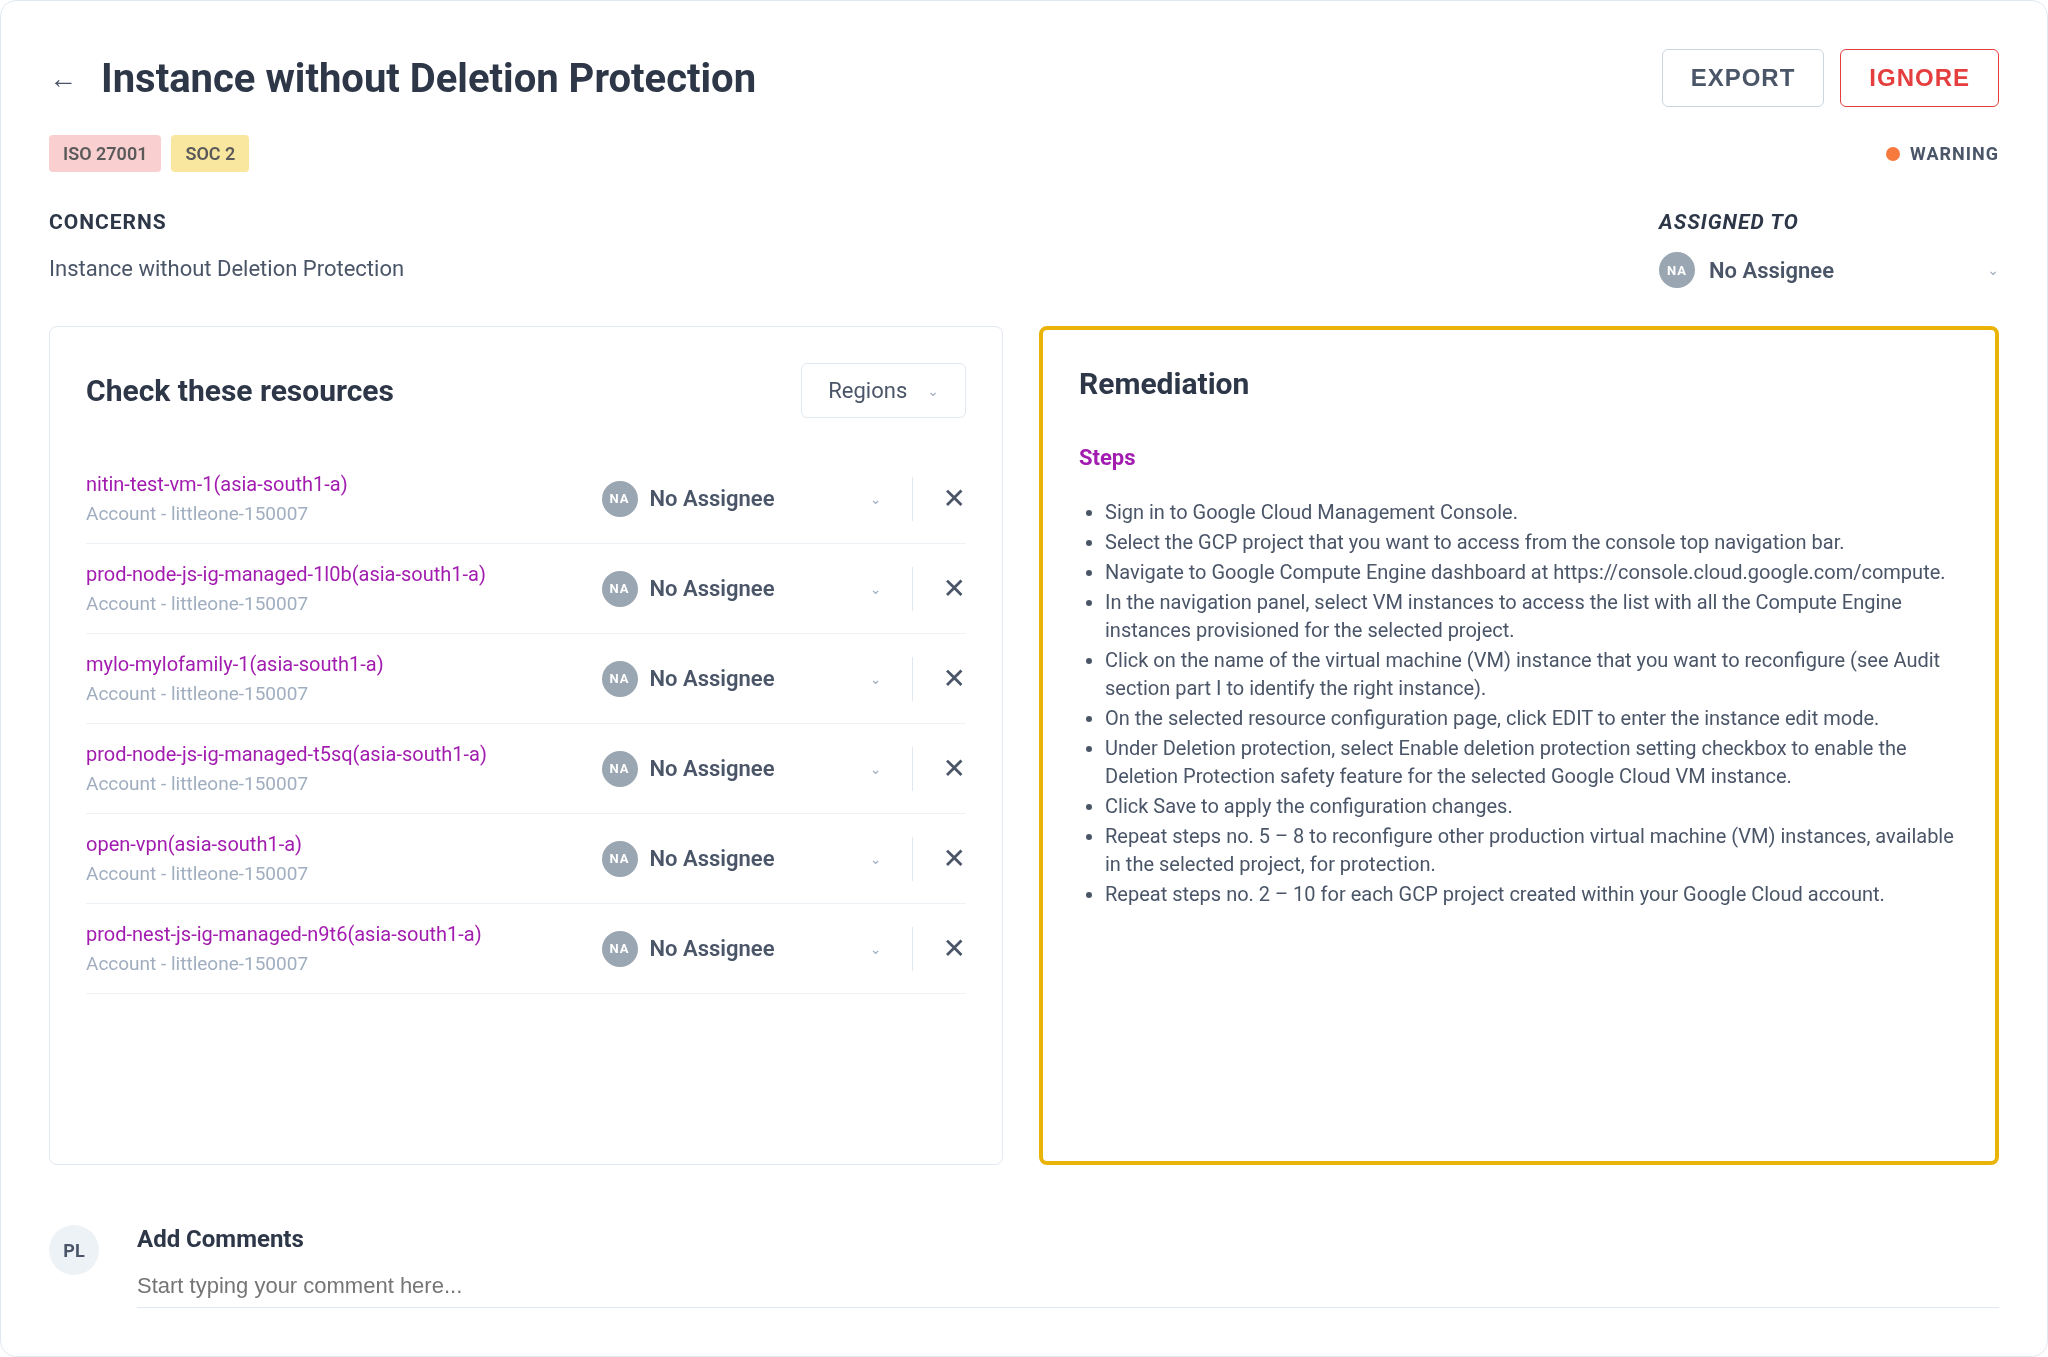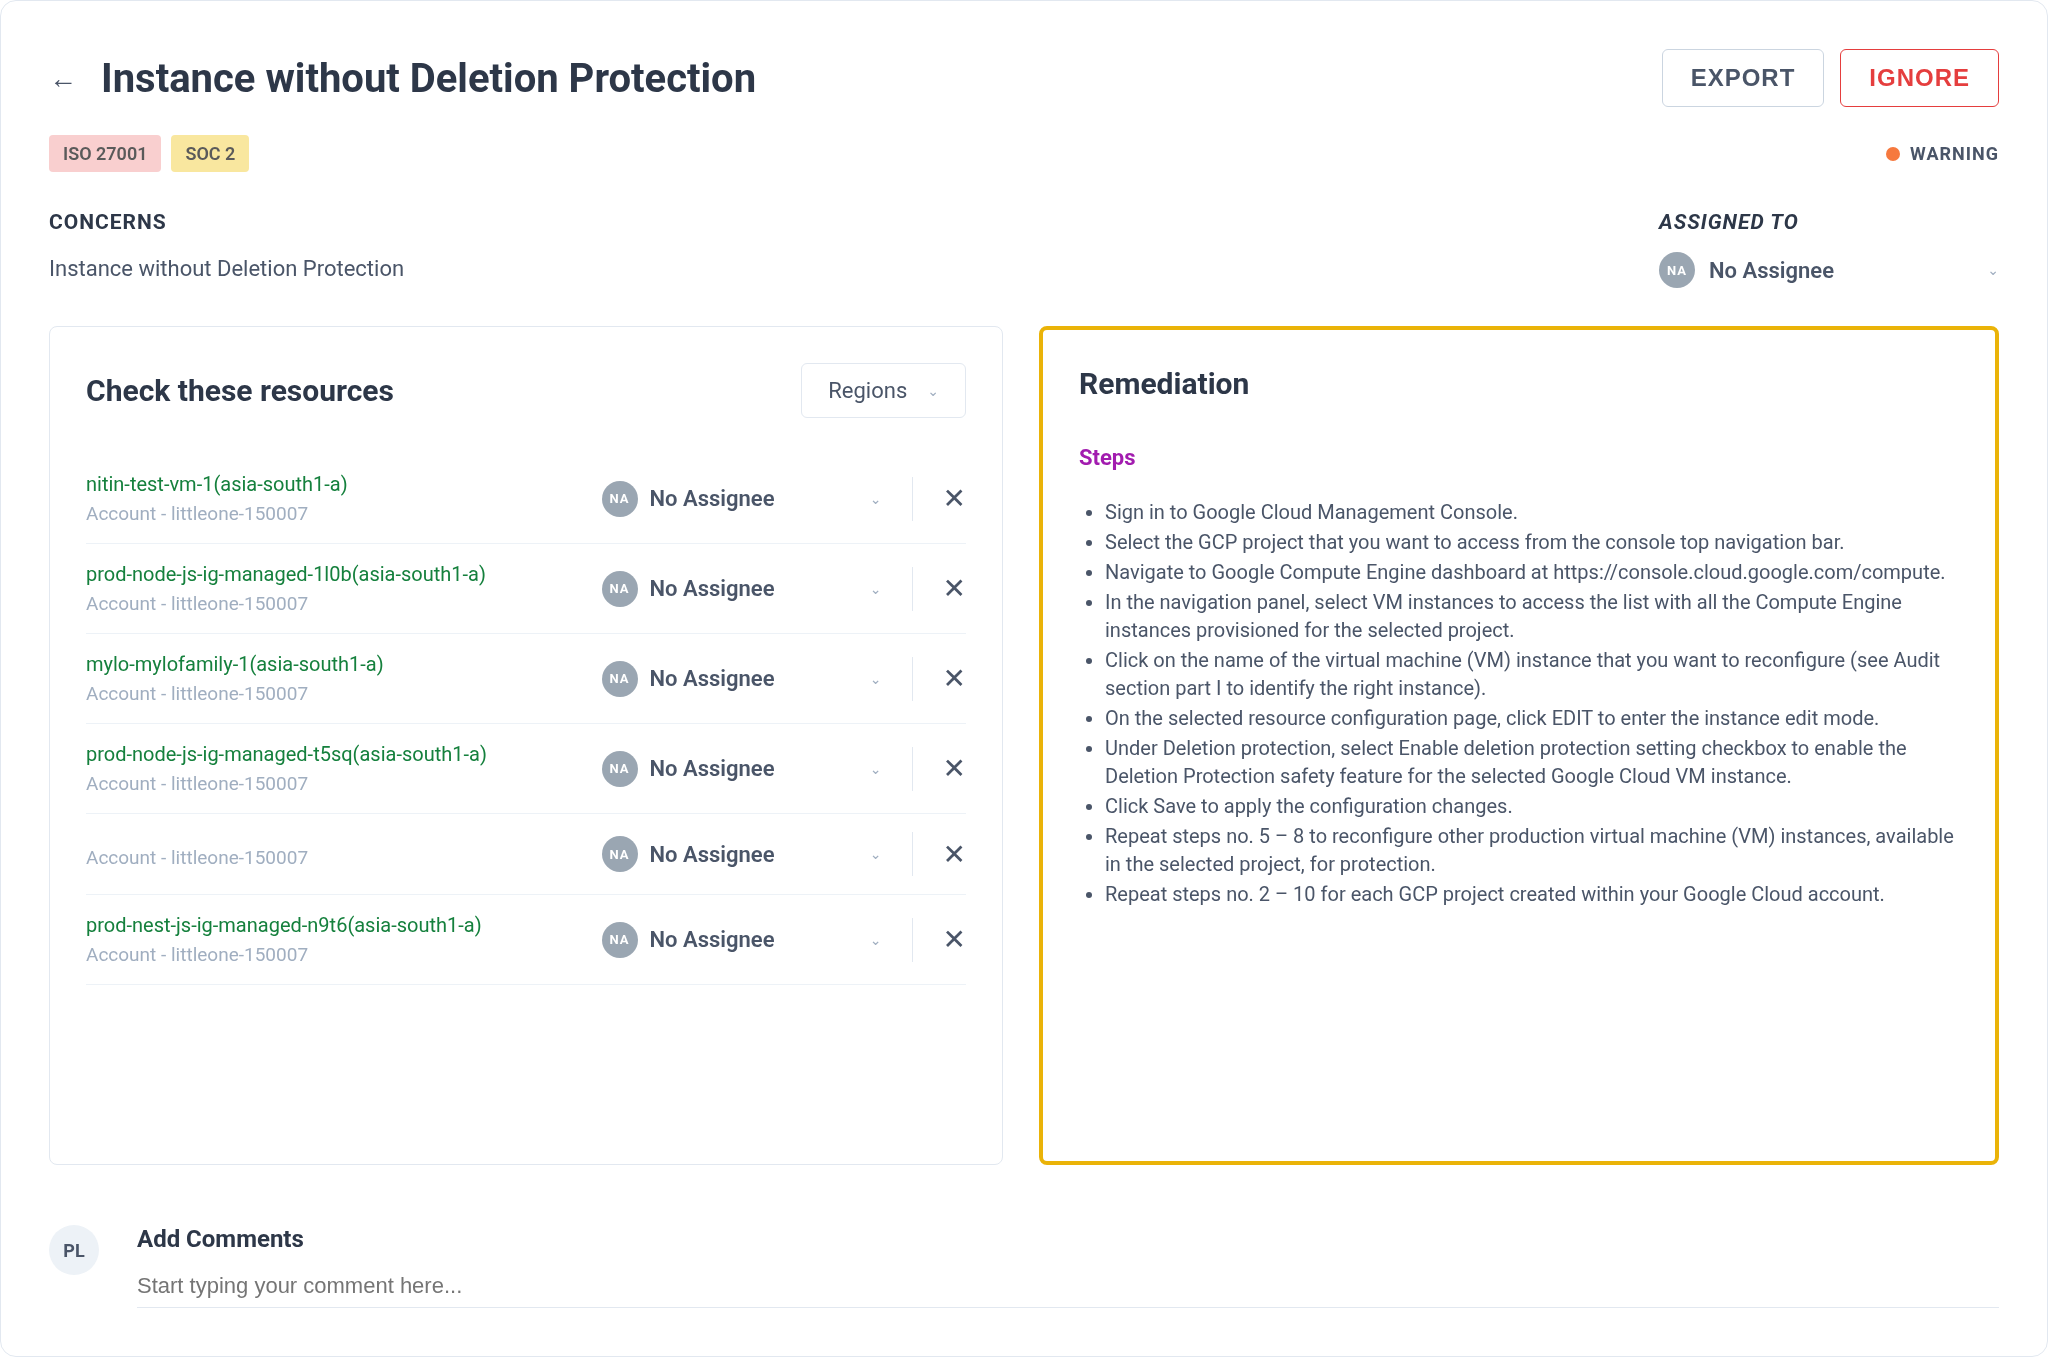--- a/index.html
+++ b/index.html
@@ -252,21 +252,21 @@
     align-items: center;
     border-bottom: 1px solid #edf2f7;
     padding: 18px 0;
   }
   .resource-info {
     flex: 1;
     min-width: 0;
   }
   .resource-name {
     font-size: 20px;
-    color: #15803d;
+    color: #a21caf;
     white-space: nowrap;
     overflow: hidden;
     text-overflow: ellipsis;
   }
   .resource-account {
     font-size: 19px;
     color: #a0aec0;
     margin-top: 6px;
   }
   .resource-assignee {
@@ -454,20 +454,21 @@
             <div class="resource-assignee">
               <div class="avatar-circle">NA</div>
               <span class="assignee-text">No Assignee</span>
               <span class="chev-sm">⌄</span>
             </div>
             <div class="row-divider"></div>
             <span class="close-icon">✕</span>
           </div>
           <div class="resource-row">
             <div class="resource-info">
+              <div class="resource-name">open-vpn(asia-south1-a)</div>
               <div class="resource-account">Account - littleone-150007</div>
             </div>
             <div class="resource-assignee">
               <div class="avatar-circle">NA</div>
               <span class="assignee-text">No Assignee</span>
               <span class="chev-sm">⌄</span>
             </div>
             <div class="row-divider"></div>
             <span class="close-icon">✕</span>
           </div>

